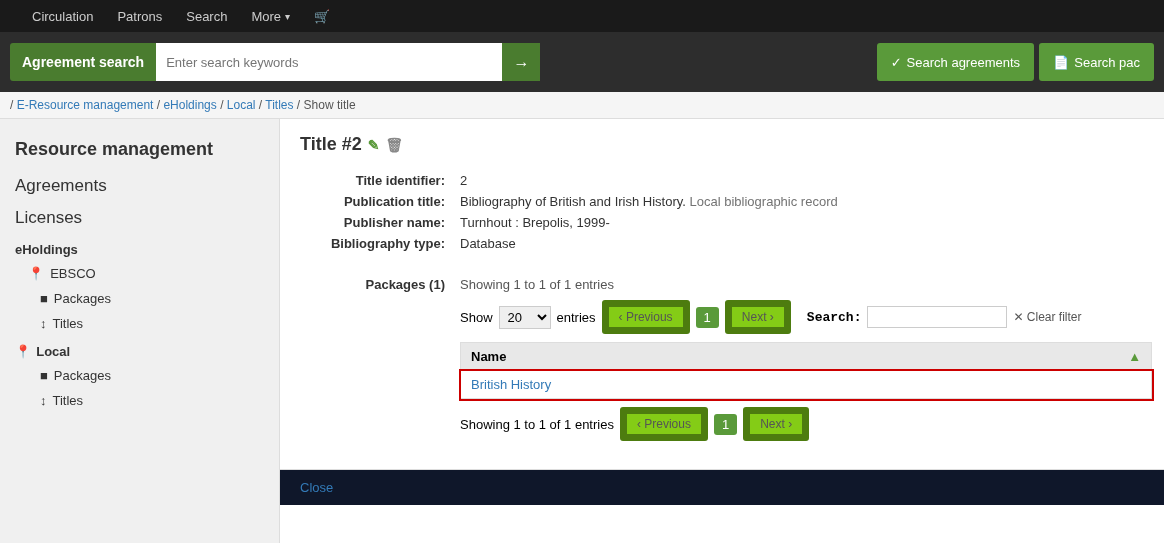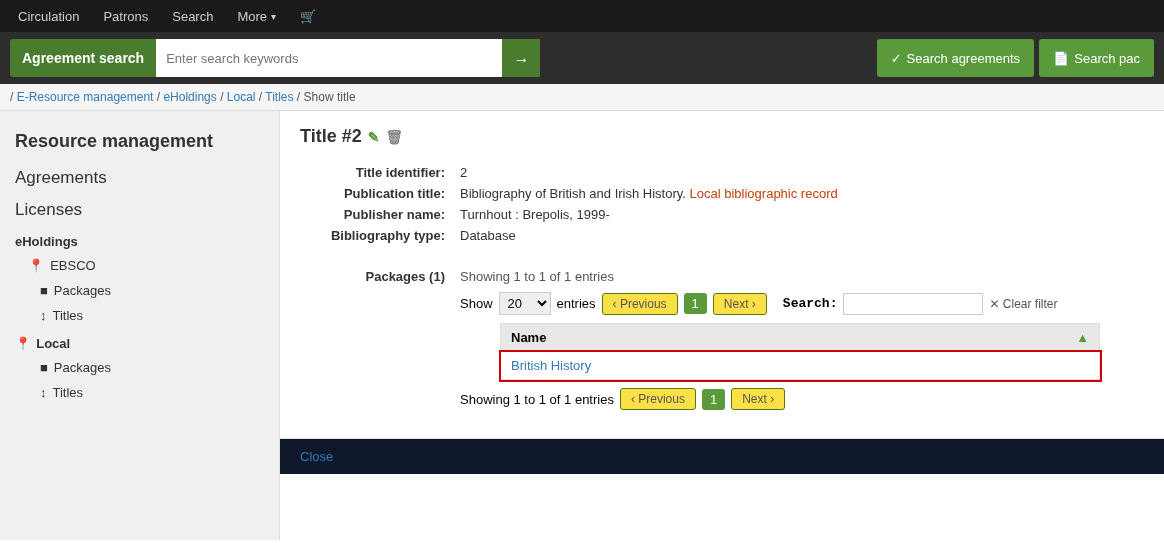--- a/index.html
+++ b/index.html
@@ -3,21 +3,21 @@
   <meta charset="utf-8">
   <style>
     * { box-sizing: border-box; margin: 0; padding: 0; }
     body { font-family: Arial, sans-serif; font-size: 13px; background: #fff; }
 
     
     .top-nav {
       background: #1a1a1a;
       display: flex;
       align-items: center;
-      padding: 0 6px;
+      padding: 0 20px;
       height: 32px;
     }
     .top-nav-item {
       color: #ccc;
       padding: 0 12px;
       font-size: 13px;
       cursor: pointer;
       display: flex;
       align-items: center;
       gap: 4px;
@@ -25,21 +25,21 @@
     }
     .top-nav-item .caret { font-size: 10px; }
 
     
     .search-bar-row {
       background: #2d2d2d;
       display: flex;
       align-items: center;
       padding: 8px 10px;
       gap: 0;
-      height: 52px;
+      height: 60px;
     }
     .agreement-search-label {
       background: #4a7c2f;
       color: #fff;
       padding: 6px 12px;
       font-size: 14px;
       font-weight: bold;
       border-radius: 3px 0 0 3px;
       white-space: nowrap;
       height: 38px;
@@ -200,21 +200,21 @@
       font-weight: bold;
       color: #333;
       text-align: right;
       padding-right: 15px;
       flex-shrink: 0;
     }
     .details-value {
       color: #333;
     }
     .details-value a {
-      color: #c2410c;
+      color: #737373;
       text-decoration: none;
       text-align: center;
     }
 
     
     .packages-section {
       margin-top: 5px;
     }
     .packages-header-row {
       display: flex;
@@ -246,22 +246,22 @@
       margin-bottom: 8px;
     }
     .show-label { font-size: 13px; }
     .entries-select {
       border: 1px solid #ccc;
       padding: 2px 4px;
       font-size: 13px;
     }
     .entries-label { font-size: 13px; }
     .prev-btn, .next-btn {
-      background: #fde047;
-      border: 1px solid #4d7c0f;
+      background: #84cc16;
+      border: 7px solid #4d7c0f;
       padding: 3px 10px;
       cursor: pointer;
       font-size: 12px;
       color: #555;
       border-radius: 3px;
     }
     .page-num-active {
       background: #5a9a3a;
       color: #fff;
       border: none;
@@ -282,23 +282,22 @@
       color: #555;
       cursor: pointer;
       font-size: 12px;
       display: flex;
       align-items: center;
       gap: 3px;
     }
 
     
     .packages-table {
-      width: 600px;
+      width: 692px;
       border-collapse: collapse;
-      margin-left: 40px;
     }
     .packages-table th {
       background: #e8e8e8;
       border: 1px solid #ddd;
       padding: 6px 10px;
       text-align: left;
       font-size: 13px;
     }
     .packages-table td {
       border: 1px solid #ddd;

